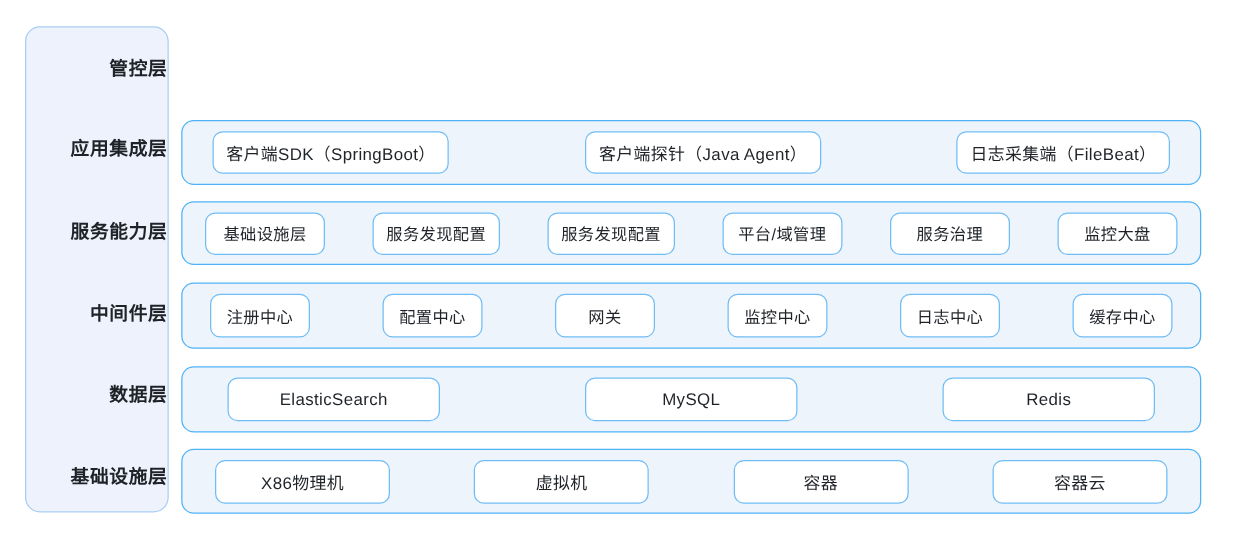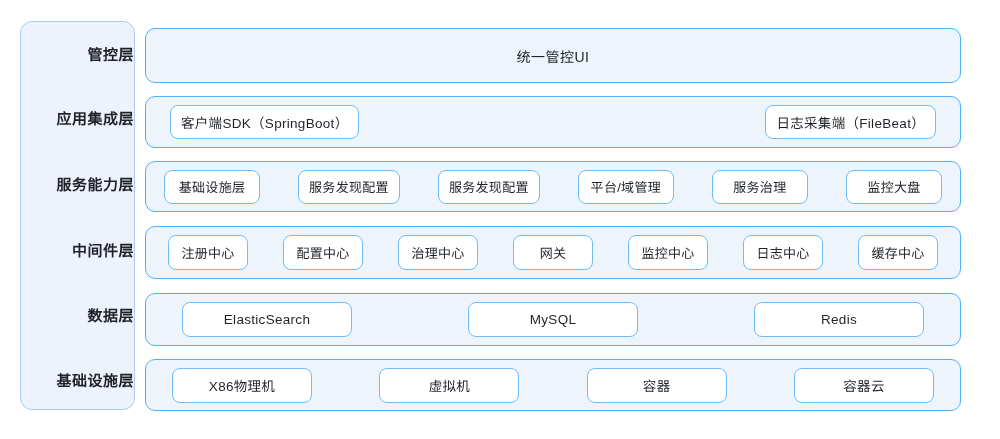--- a/index.html
+++ b/index.html
@@ -127,42 +127,39 @@
       <span>中间件层</span>
     </div>
     <div class="sidebar-item" style="height:65px;">
       <span>数据层</span>
     </div>
     <div class="sidebar-item" style="height:64px;">
       <span>基础设施层</span>
     </div>
   </div>
 
-  <div class="band mgmt">
-    <div class="band-title">统一管控UI</div>
-  </div>
 
   <div class="band app">
     <div class="chip">客户端SDK（SpringBoot）</div>
+    <div class="chip">客户端探针（Java Agent）</div>
     <div class="chip">日志采集端（FileBeat）</div>
   </div>
 
   <div class="band service">
     <div class="chip">基础设施层</div>
     <div class="chip">服务发现配置</div>
     <div class="chip">服务发现配置</div>
     <div class="chip">平台/域管理</div>
     <div class="chip">服务治理</div>
     <div class="chip">监控大盘</div>
   </div>
 
   <div class="band middle">
     <div class="chip">注册中心</div>
     <div class="chip">配置中心</div>
-    <div class="chip">治理中心</div>
     <div class="chip">网关</div>
     <div class="chip">监控中心</div>
     <div class="chip">日志中心</div>
     <div class="chip">缓存中心</div>
   </div>
 
   <div class="band data">
     <div class="chip">ElasticSearch</div>
     <div class="chip">MySQL</div>
     <div class="chip">Redis</div>

